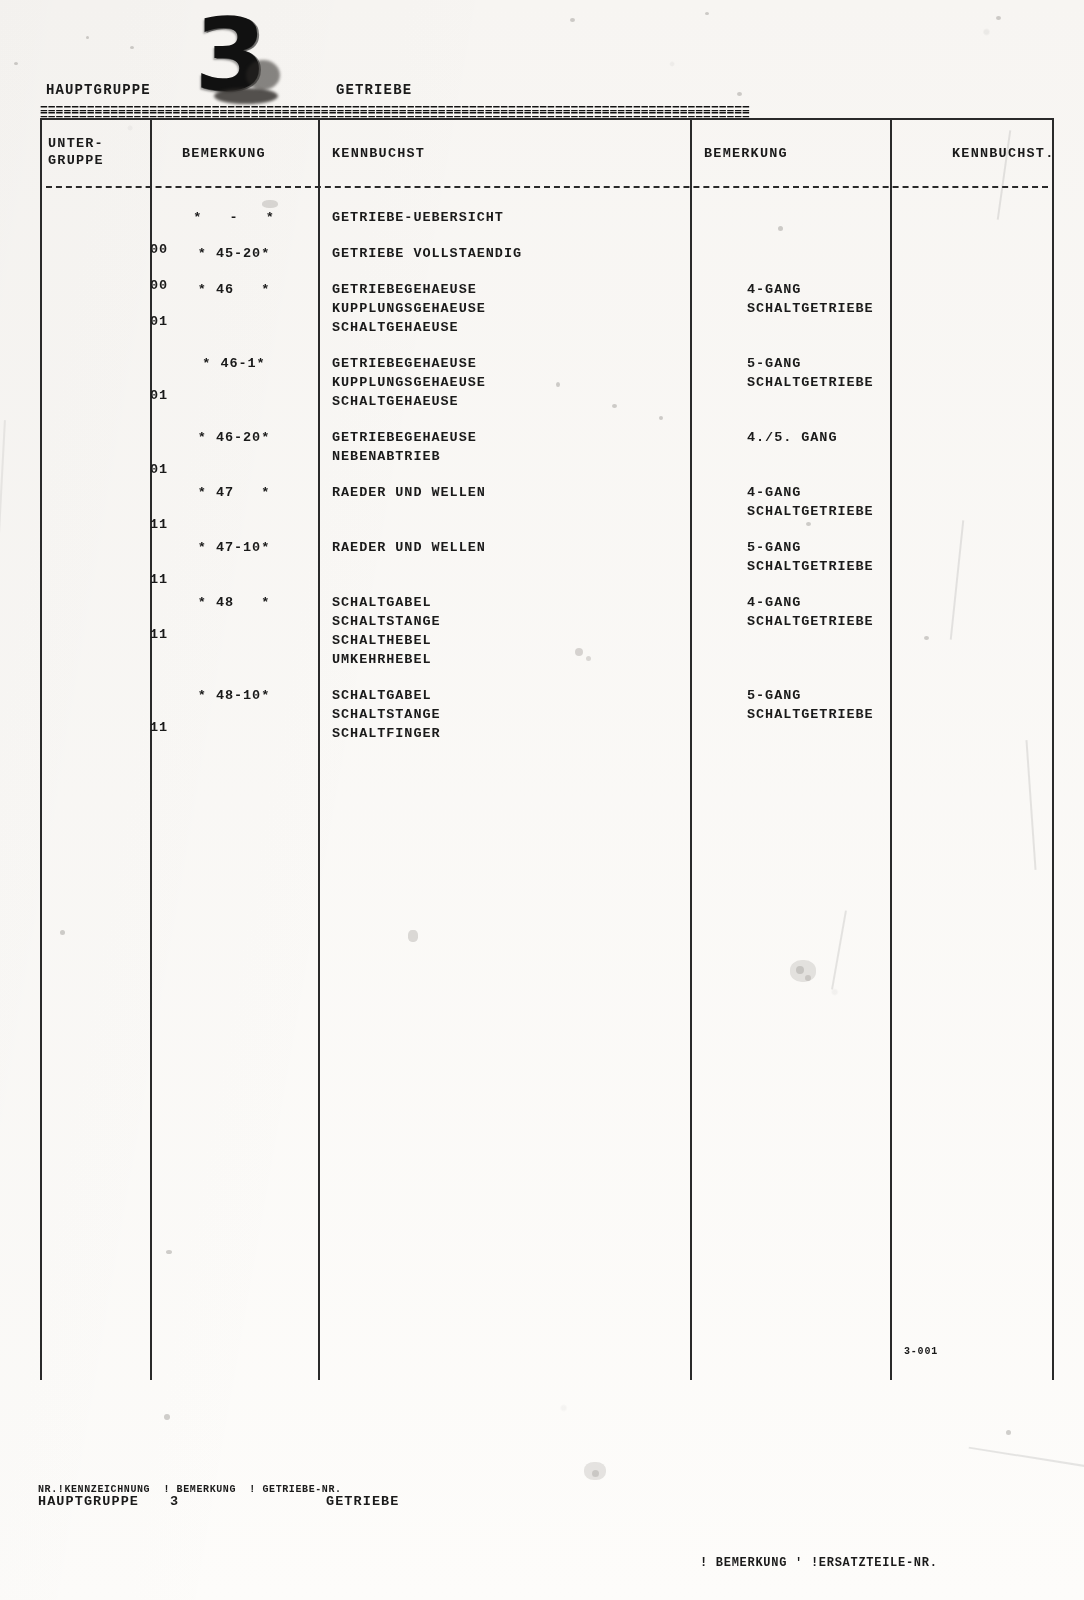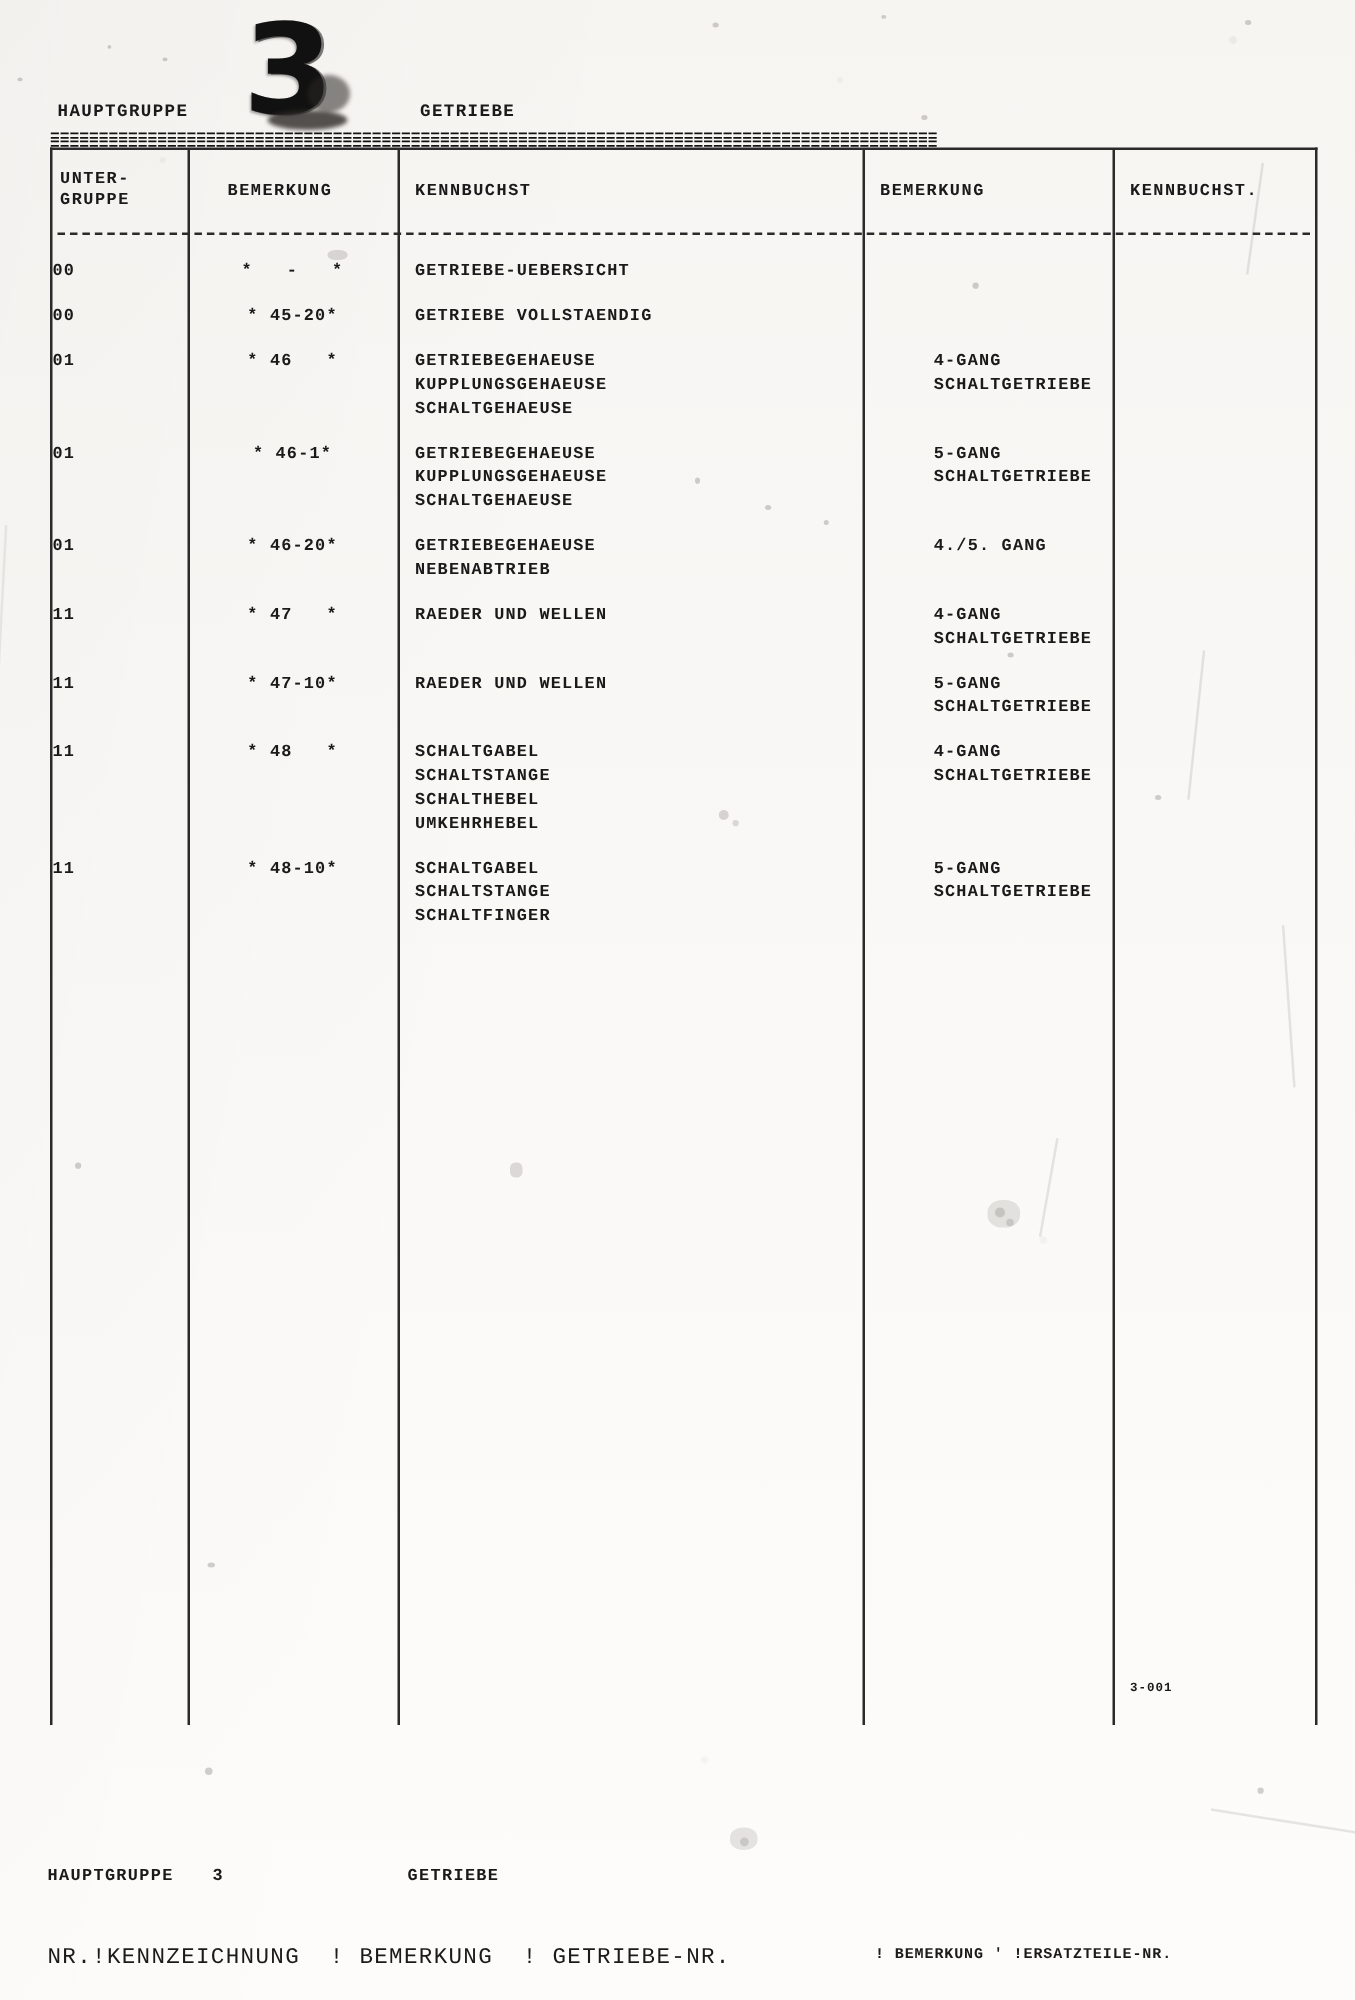--- a/index.html
+++ b/index.html
@@ -134,21 +134,21 @@
     font-size: 13.5px;
     font-weight: 700;
     letter-spacing: .09em;
     white-space: pre;
     line-height: 17px;
   }
   .c-untergruppe { left: 6px; top: 15px; }
   .c-bildtafel   { left: 140px; top: 25px; }
   .c-benennung   { left: 290px; top: 25px; }
   .c-bemerkung   { left: 662px; top: 25px; }
-  .c-kennbuchst  { left: 862px; top: 25px; }
+  .c-kennbuchst  { left: 910px; top: 25px; }
 
   .dashrule {
     position: absolute;
     top: 66px;
     left: 4px;
     right: 4px;
     height: 0;
     border-top: 2px dashed #2a2a2a;
   }
 
@@ -165,21 +165,21 @@
     right: 0;
   }
   .cell {
     position: absolute;
     font-size: 13.5px;
     letter-spacing: .07em;
     font-weight: 700;
     line-height: 19px;
     white-space: pre;
   }
-  .cell-group { left: 0; width: 126px; text-align: left; }
+  .cell-group { left: 0; width: 126px; text-align: right; margin-top: 32px; }
   .cell-plate { left: 108px; width: 168px; text-align: center; }
   .cell-name  { left: 290px; }
   .cell-rem   { left: 694px; margin-left: 11px; }
   .cell-kenn  { left: 862px; }
 
   .pagenum {
     position: absolute;
     left: 862px;
     top: 1226px;
     font-size: 10px;
@@ -194,23 +194,23 @@
     top: 1494px;
     font-size: 13.5px;
     font-weight: 700;
     letter-spacing: .08em;
   }
   .foot1-num { position: absolute; left: 170px; top: 1494px; font-size: 13.5px; font-weight: 700; letter-spacing: .08em;}
   .foot1-title { position: absolute; left: 326px; top: 1494px; font-size: 13.5px; font-weight: 700; letter-spacing: .08em;}
   .foot2 {
     position: absolute;
     left: 38px;
-    top: 1556px;
-    font-size: 18px;
-    font-weight: 400;
+    top: 1484px;
+    font-size: 10px;
+    font-weight: 700;
     letter-spacing: .06em;
     white-space: pre;
   }
   .foot2b {
     position: absolute;
     left: 700px;
     top: 1556px;
     font-size: 12px;
     font-weight: 700;
     letter-spacing: .06em;

